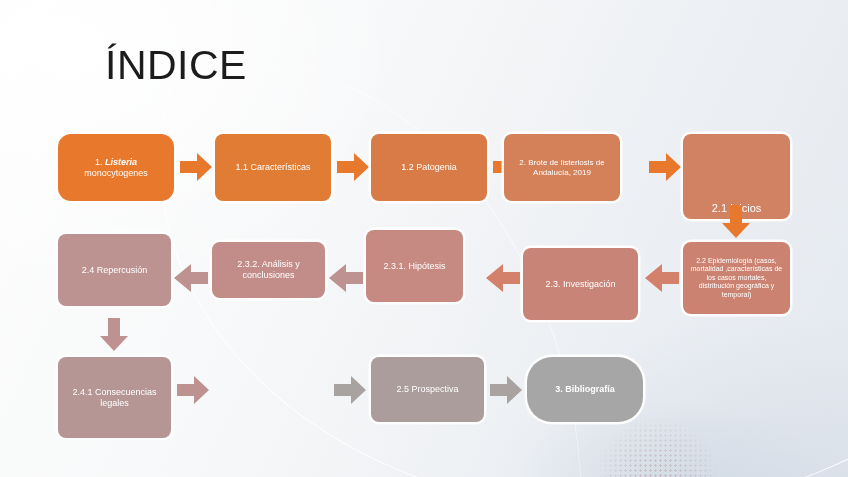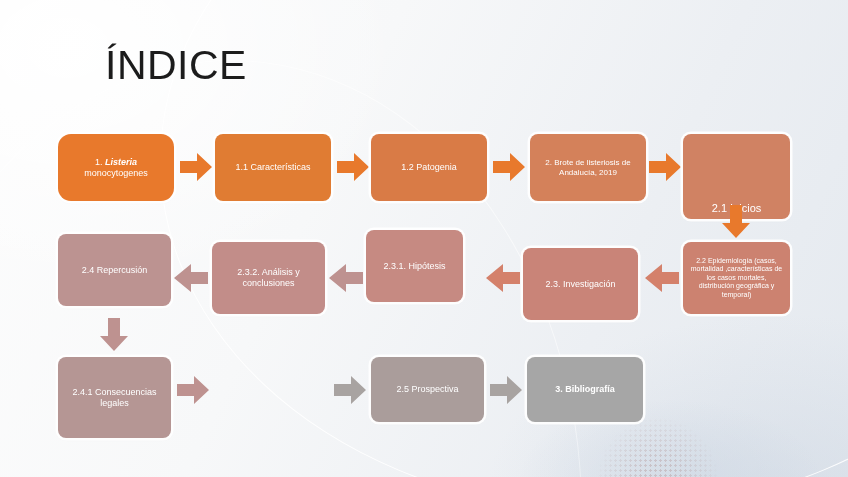--- a/index.html
+++ b/index.html
@@ -133,21 +133,21 @@
   <div class="node" id="node-3" style="left: 371px; top: 134px; width: 116px; height: 67px; background: rgb(217, 123, 70); font-size: 9px; color: rgb(255, 255, 255);">
     <span class="txt">1.2 Patogenia</span>
   </div>
 
   <div class="arrow" id="arrow-3-4" style="left:493px; top:152px;">
     <svg width="32" height="30" viewBox="0 0 32 30" aria-hidden="true">
       <polygon points="0,9 17,9 17,1 32,15 17,29 17,21 0,21" fill="#E8792C"></polygon>
     </svg>
   </div>
 
-  <div class="node" id="node-4" style="left: 530px; top: 134px; width: 116px; height: 67px; background: rgb(212, 129, 90); font-size: 8px; color: rgb(255, 255, 255);">
+  <div class="node" id="node-4" style="left: 504px; top: 134px; width: 116px; height: 67px; background: rgb(212, 129, 90); font-size: 8px; color: rgb(255, 255, 255);">
     <span class="txt">2. Brote de listeriosis de Andalucía, 2019</span>
   </div>
 
   <div class="arrow" id="arrow-4-5" style="left:649px; top:152px;">
     <svg width="32" height="30" viewBox="0 0 32 30" aria-hidden="true">
       <polygon points="0,9 17,9 17,1 32,15 17,29 17,21 0,21" fill="#E8792C"></polygon>
     </svg>
   </div>
 
   <div class="node" id="node-5" style="left: 683px; top: 134px; width: 107px; height: 85px; background: rgb(208, 130, 99); font-size: 11px; color: rgb(255, 255, 255); align-items: flex-end;">
@@ -183,21 +183,21 @@
   <div class="node" id="node-8" style="left: 366px; top: 230px; width: 97px; height: 72px; background: rgb(198, 138, 130); font-size: 9px; color: rgb(255, 255, 255);">
     <span class="txt">2.3.1. Hipótesis</span>
   </div>
 
   <div class="arrow" id="arrow-8-9" style="left:329px; top:263px;">
     <svg width="34" height="30" viewBox="0 0 34 30" aria-hidden="true">
       <polygon points="34,9 17,9 17,1 0,15 17,29 17,21 34,21" fill="#BE9290"></polygon>
     </svg>
   </div>
 
-  <div class="node" id="node-9" style="left: 212px; top: 242px; width: 113px; height: 72px; background: rgb(194, 141, 137); font-size: 9px; color: rgb(255, 255, 255);">
+  <div class="node" id="node-9" style="left: 212px; top: 242px; width: 113px; height: 56px; background: rgb(194, 141, 137); font-size: 9px; color: rgb(255, 255, 255);">
     <span class="txt">2.3.2. Análisis y conclusiones</span>
   </div>
 
   <div class="arrow" id="arrow-9-10" style="left:174px; top:263px;">
     <svg width="34" height="30" viewBox="0 0 34 30" aria-hidden="true">
       <polygon points="34,9 17,9 17,1 0,15 17,29 17,21 34,21" fill="#BE9290"></polygon>
     </svg>
   </div>
 
   <div class="node" id="node-10" style="left: 58px; top: 234px; width: 113px; height: 72px; background: rgb(188, 147, 145); font-size: 9px; color: rgb(255, 255, 255);">
@@ -230,17 +230,17 @@
   <div class="node" id="node-13" style="left: 371px; top: 357px; width: 113px; height: 65px; background: rgb(170, 157, 155); font-size: 9px; color: rgb(255, 255, 255);">
     <span class="txt">2.5 Prospectiva</span>
   </div>
 
   <div class="arrow" id="arrow-13-14" style="left:490px; top:375px;">
     <svg width="32" height="30" viewBox="0 0 32 30" aria-hidden="true">
       <polygon points="0,9 17,9 17,1 32,15 17,29 17,21 0,21" fill="#A8A3A1"></polygon>
     </svg>
   </div>
 
-  <div class="node bold" id="node-14" style="left: 527px; top: 357px; width: 116px; height: 65px; background: rgb(166, 166, 166); font-size: 9px; color: rgb(255, 255, 255);">
+  <div class="node bold" id="node-14" style="left: 527px; top: 357px; width: 116px; height: 65px; background: rgb(166, 166, 166); font-size: 9px; color: rgb(255, 255, 255); border-radius: 25px;">
     <span class="txt">3. Bibliografía</span>
   </div>
 
 </div>
 
 </body></html>

